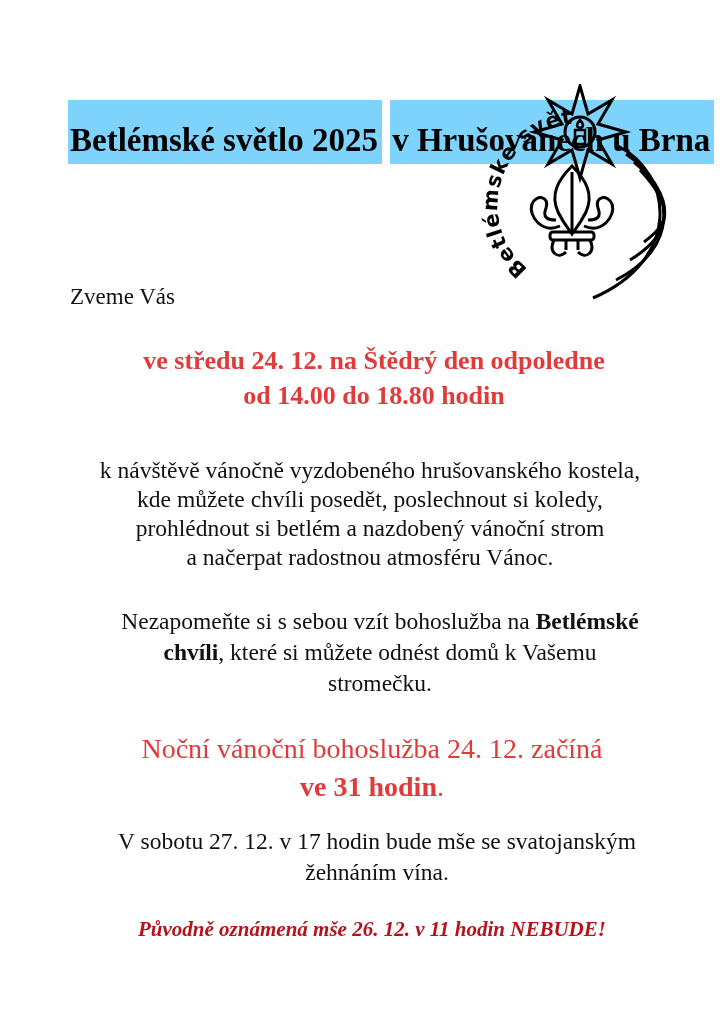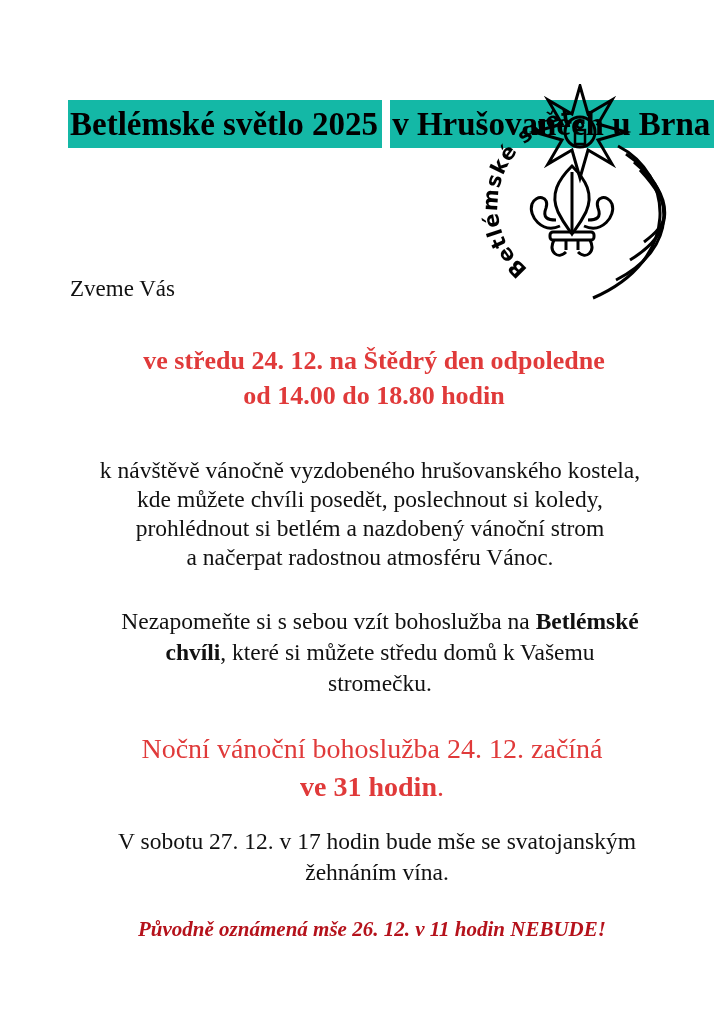--- a/index.html
+++ b/index.html
@@ -4,23 +4,23 @@
 <style>
   html, body { margin: 0; padding: 0; }
   body {
     width: 724px; height: 1024px; background: #ffffff; position: relative; overflow: hidden;
     font-family: "Liberation Serif", "DejaVu Serif", serif; color: #111;
   }
   .title {
     position: absolute; left: 68px; top: 100px;
     font-weight: bold; font-size: 33px; line-height: 48px; color: #000;
   }
-  .title .hl { display: inline-block; background: #14b8a6; padding: 0 4px 0 2px; }
+  .title .hl { display: inline-block; background: #7dd3fc; padding: 16px 4px 0 2px; }
   .logo { position: absolute; left: 468px; top: 84px; width: 236px; height: 222px; }
-  .invite { position: absolute; left: 70px; top: 276px; font-size: 23px; }
+  .invite { position: absolute; left: 70px; top: 284px; font-size: 23px; }
   .red-bold {
     position: absolute; left: 12px; width: 724px; top: 343px; text-align: center;
     color: #e03a3a; font-weight: bold; font-size: 26px; line-height: 35px;
   }
   .body1 {
     position: absolute; left: 0; width: 740px; top: 456px; text-align: center;
     font-size: 23.5px; line-height: 29px;
   }
   .body2 {
     position: absolute; left: 0; width: 760px; top: 606px; text-align: center;
@@ -96,21 +96,21 @@
 
 <div class="body1">
   <span class="line">k návštěvě vánočně vyzdobeného hrušovanského kostela,</span>
   <span class="line">kde můžete chvíli posedět, poslechnout si koledy,</span>
   <span class="line">prohlédnout si betlém a nazdobený vánoční strom</span>
   <span class="line">a načerpat radostnou atmosféru Vánoc.</span>
 </div>
 
 <div class="body2">
   <span class="line"><span>Nezapomeňte si s sebou vzít bohoslužba na </span><b>Betlémské</b></span>
-  <span class="line"><b>chvíli</b><span>, které si můžete středu domů k Vašemu</span></span>
+  <span class="line"><b>chvíli</b><span>, které si můžete odnést domů k Vašemu</span></span>
   <span class="line">stromečku.</span>
 </div>
 
 <div class="mass">
   <span class="line">Noční vánoční bohoslužba 24. 12. začíná</span>
   <span class="line"><b>ve 31 hodin</b><span>.</span></span>
 </div>
 
 <div class="body3">
   <span class="line">V sobotu 27. 12. v 17 hodin bude mše se svatojanským</span>

